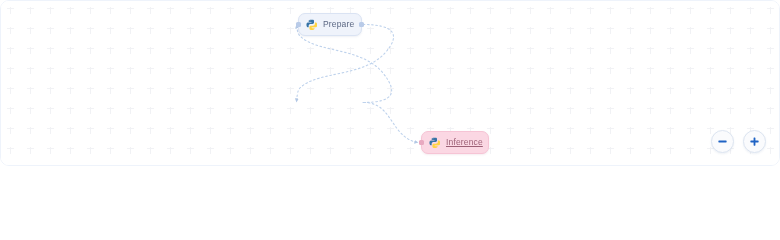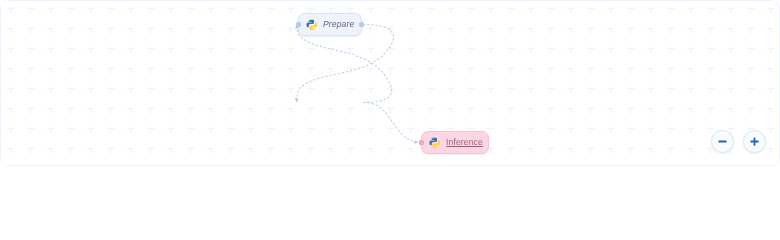--- a/index.html
+++ b/index.html
@@ -131,21 +131,21 @@
       </marker>
     </defs>
 
     <path d="M362,23.5 C394,23.5 400,34 384,52 C362,76 318,70 300,86 C297.5,88.2 296.5,89.5 295.5,101" fill="none" stroke="#bed2ec" stroke-width="1.1" stroke-dasharray="1.6 2.6" stroke-linecap="round" marker-end="url(#arrow)"></path>
 
     <path d="M362,101.5 C392,101.5 398,92 382,72 C360,46 318,52 300,36 C297.5,33.6 296.5,32 295.5,24" fill="none" stroke="#bed2ec" stroke-width="1.1" stroke-dasharray="1.6 2.6" stroke-linecap="round" marker-end="url(#arrow)"></path>
 
     <path d="M363,101.5 C383,101.5 388,118 398,130 C404,137 410,140.5 417,141.5" fill="none" stroke="#bed2ec" stroke-width="1.1" stroke-dasharray="1.6 2.6" stroke-linecap="round" marker-end="url(#arrow)"></path>
   </svg>
 
-  <div class="node py" style="left:297px; top:12px; width:64px;font-style:italic;">
+  <div class="node py" style="left:297px; top:12px; width:64px;">
     <span class="handle left"></span>
     <svg class="py-icon" viewBox="0 0 24 24">
       <path fill="#3673a5" d="M11.9 1.5c-1.9 0-3.5.2-4.5.6-1 .4-1.5 1-1.5 1.9v2.6h6.2v.8H4.1c-1.1 0-2 .6-2.5 1.7-.5 1.2-.6 2.3-.6 3.5s.1 2.3.5 3.4c.4 1.2 1.2 1.9 2.3 1.9h2v-3c0-1.2.5-2.2 1.4-3 .8-.7 1.8-1 3-1h4c1 0 1.8-.3 2.4-.9.6-.6.9-1.4.9-2.4V4c0-.9-.6-1.6-1.7-2.1-1.1-.3-2.4-.4-3.9-.4zM8.6 3.2c.5 0 .9.4.9.9s-.4.9-.9.9-.9-.4-.9-.9.4-.9.9-.9z"></path>
       <path fill="#ffd343" d="M19.4 7.4v2.9c0 1.3-.5 2.3-1.4 3.1-.9.7-1.9 1.1-3.1 1.1h-4c-1 0-1.8.3-2.4 1-.6.6-1 1.4-1 2.4v3.6c0 .9.6 1.6 1.7 2 1.2.5 2.5.7 3.8.7 1.4 0 2.6-.2 3.7-.6 1.1-.4 1.7-1.1 1.7-2.1v-2.6h-6.2v-.8h9.3c1.1 0 1.9-.6 2.4-1.8.4-1.1.6-2.2.6-3.4 0-1.2-.2-2.3-.6-3.3-.4-1.1-1.2-1.7-2.3-1.7h-2.2zM15.4 19.2c.5 0 .9.4.9.9s-.4.9-.9.9-.9-.4-.9-.9.4-.9.9-.9z"></path>
     </svg>
     <span class="node-label">Prepare</span>
     <span class="handle right"></span>
   </div>
 
 

